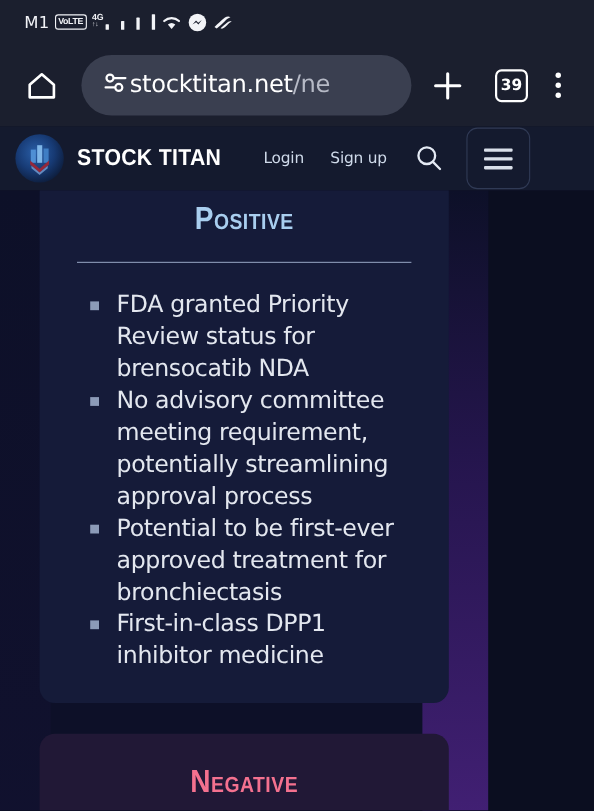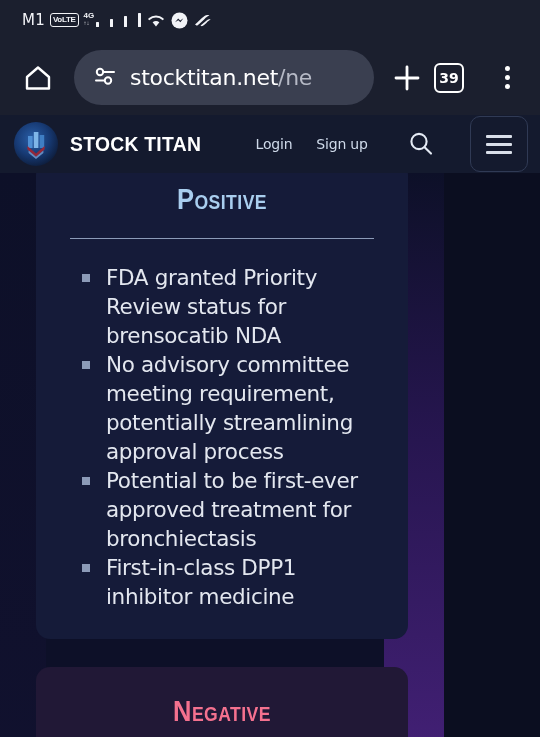--- a/index.html
+++ b/index.html
@@ -57,48 +57,48 @@
   .browserbar {
     height:75px; width:100%;
     background:#1b1f2e;
     display:flex; align-items:center;
     padding:0 10px 0 14px; gap:4px;
   }
   .home-btn { width:48px; height:48px; display:flex; align-items:center; justify-content:center; flex:0 0 auto;}
   .omnibox {
     flex:1 1 auto; height:55px; min-width:0;
     background:#3a3f50; border-radius:28px;
-    display:flex; align-items:center; gap:12px;
+    display:flex; align-items:center; 
     padding:0 18px; margin:0 6px 0 8px;
     overflow:hidden;
   }
   .omni-text {
     font-size:22px; color:#ffffff; white-space:nowrap;
     font-family:"DejaVu Sans", sans-serif; letter-spacing:-.3px;
   }
   .omni-text .dim { color:#b6bac6; }
   .plus-btn, .menu-btn { width:46px; height:48px; display:flex; align-items:center; justify-content:center; flex:0 0 auto;}
   .tabs-btn {
-    width:46px; height:48px; display:flex; align-items:center; justify-content:flex-start; flex:0 0 auto;
+    width:46px; height:48px; display:flex; align-items:center; justify-content:flex-end; flex:0 0 auto;
   }
   .tabcount {
     width:30px; height:30px; border:2.5px solid #fff; border-radius:6px;
     display:flex; align-items:center; justify-content:center;
     font-size:14px; font-weight:600; color:#fff;
     font-family:"DejaVu Sans", sans-serif;
   }
   .dots { display:flex; flex-direction:column; gap:4px; align-items:center;}
   .dots i { width:5px; height:5px; border-radius:50%; background:#fff; display:block;}
 
   
   .siteheader {
     height:58px; width:100%;
     background:#141a2e;
     display:flex; align-items:center;
-    padding:0 12px 0 14px; gap:17px;
+    padding:0 12px 0 14px; gap:1px;
     position:relative; z-index:5;
   }
   .brand { display:flex; align-items:center; gap:12px; flex:0 0 auto;}
   .logo-circle {
     width:44px; height:44px; border-radius:50%;
     background:radial-gradient(circle at 42% 38%, #2a5fa8 0%, #173a74 45%, #0d1c3a 78%, #070d1c 100%);
     position:relative; overflow:hidden; flex:0 0 auto;
   }
   .logo-circle svg { position:absolute; left:0; top:0; }
   .brandname {

